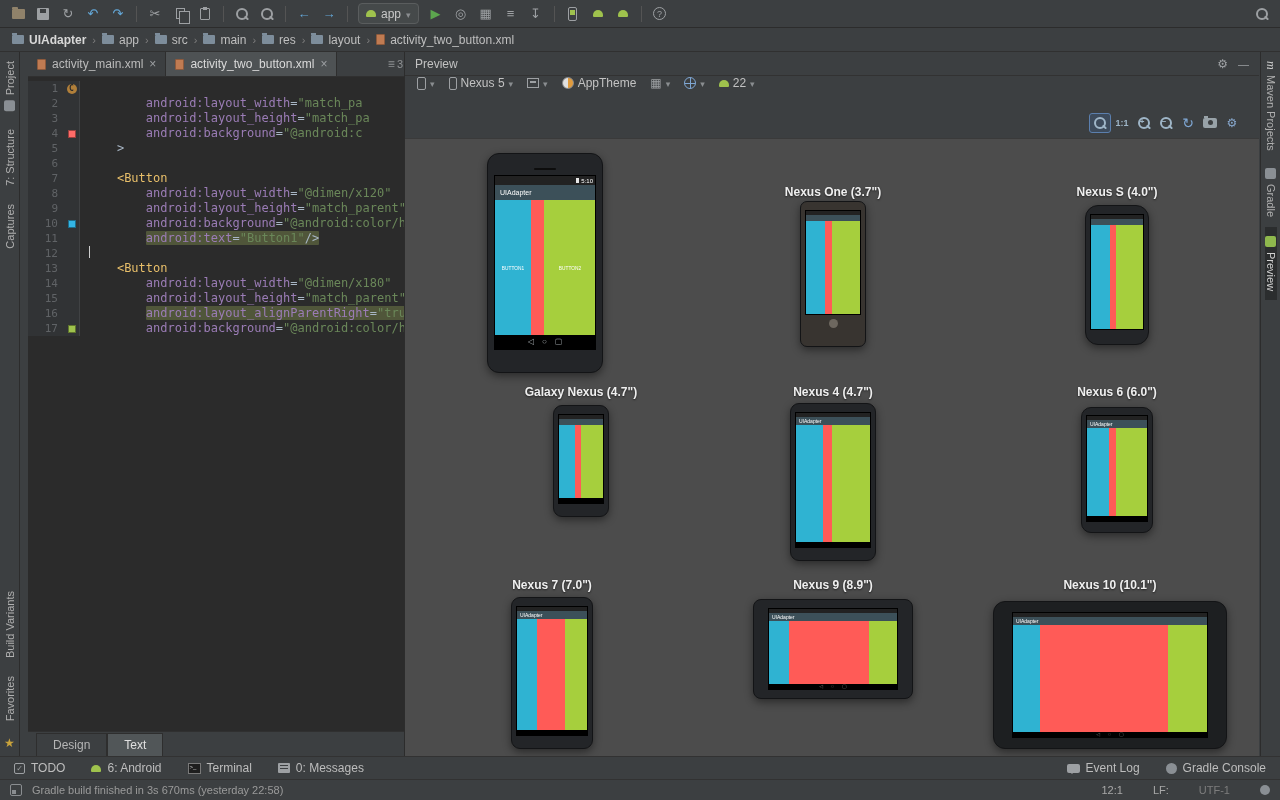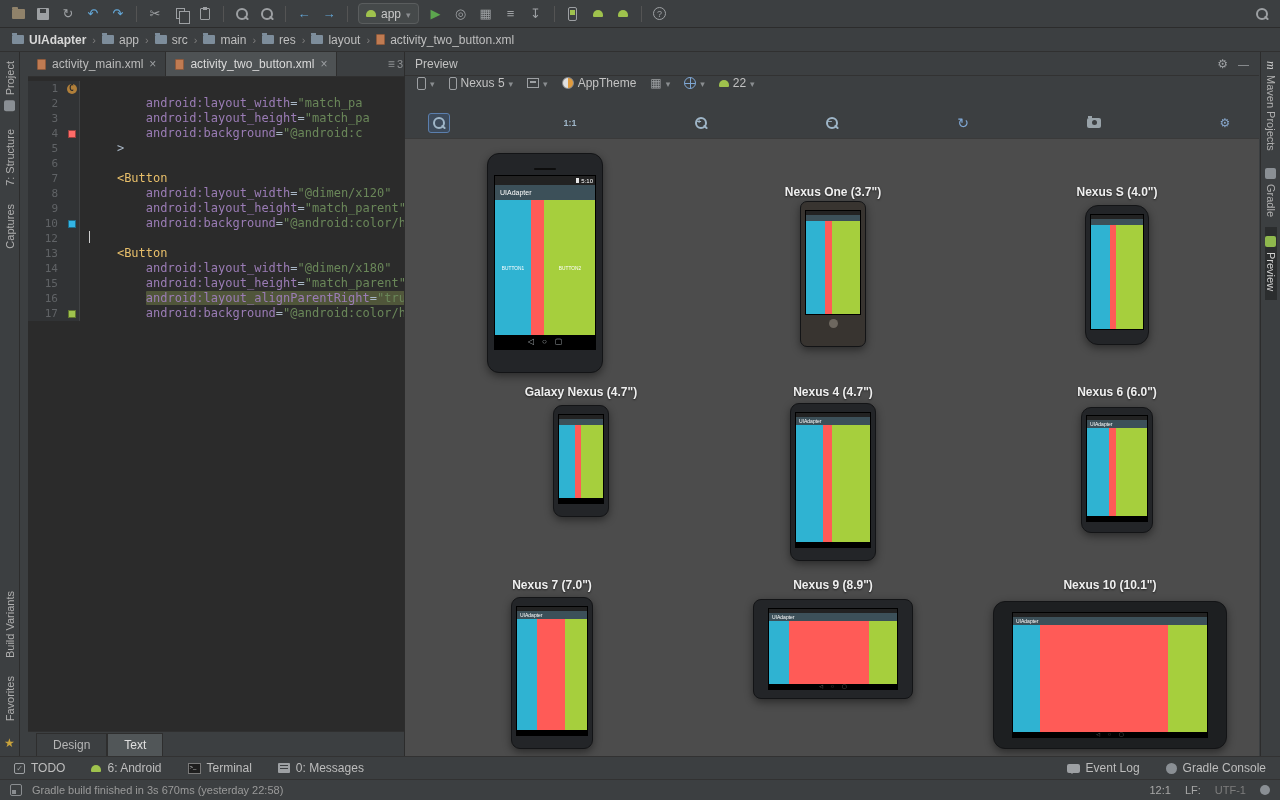--- a/index.html
+++ b/index.html
@@ -96,21 +96,21 @@
   .pt-item{display:flex;align-items:center;gap:4px;color:#c2c2c2;font-size:12px}
   .ic-orient{width:9px;height:13px;border:1px solid #9da0a3;border-radius:2px;display:inline-block}
   .ic-devphone{width:8px;height:13px;border:1px solid #9da0a3;border-radius:2px;display:inline-block}
   .ic-dock{width:12px;height:10px;border:1px solid #9da0a3;display:inline-block;position:relative}
   .ic-dock::before{content:"";position:absolute;left:2px;top:2px;right:2px;height:2px;background:#9da0a3}
   .ic-theme{width:12px;height:12px;border-radius:50%;background:linear-gradient(90deg,#e0e0e0 50%,#e09b3d 50%);border:1px solid #8c8c8c;display:inline-block}
   .ic-activity::before{content:"▦";color:#9da0a3;font-size:12px}
   .ic-globe{width:12px;height:12px;border:1px solid #7fa7d4;border-radius:50%;position:relative;display:inline-block}
   .ic-globe::before{content:"";position:absolute;left:0;right:0;top:5px;height:1px;background:#7fa7d4}
   .ic-globe::after{content:"";position:absolute;left:5px;top:0;bottom:0;width:1px;background:#7fa7d4}
-  .ptb2{height:30px;display:flex;align-items:center;justify-content:space-between;padding:0 23px;flex:none}
+  .ptb2{height:30px;display:flex;align-items:center;justify-content:flex-end;padding:0 16px;flex:none}
   .zic{width:22px;height:20px;display:flex;align-items:center;justify-content:center;border-radius:3px;border:1px solid transparent}
   .zic.active{background:#3d4b5c;border-color:#5b7fae}
   .zratio{font-size:9px;color:#9fb6c8;font-weight:bold}
   .ic-refresh::before{content:"↻";color:#7fa7d4;font-size:14px}
   .ic-cam{width:14px;height:10px;background:#98a2a8;border-radius:2px;position:relative;display:inline-block}
   .ic-cam::before{content:"";position:absolute;left:5px;top:2px;width:5px;height:5px;border-radius:50%;background:#3c3f41}
   .ic-cam::after{content:"";position:absolute;left:1px;top:-2px;width:4px;height:2px;background:#98a2a8}
 
   .canvas{flex:1;background:#4c4c4c;position:relative;border-top:1px solid #3a3a3a;overflow:hidden}
   .dev-caption{position:absolute;width:220px;text-align:center;font-size:12px;font-weight:bold;color:#efefef;text-shadow:0 1px 2px rgba(0,0,0,.6)}
@@ -180,21 +180,21 @@
   .ic-term::before{content:">_";color:#ccc;font-size:6px;position:absolute;left:1px;top:0}
   .ic-msg{width:12px;height:10px;background:#9da0a3;border-radius:1px;position:relative}
   .ic-msg::before{content:"";position:absolute;left:2px;top:2px;right:2px;height:1px;background:#3c3f41;box-shadow:0 3px 0 #3c3f41}
   .ic-bubble{width:13px;height:9px;background:#9da0a3;border-radius:2px;position:relative}
   .ic-bubble::after{content:"";position:absolute;left:2px;bottom:-4px;border:3px solid transparent;border-top-color:#9da0a3}
   .ic-gradle{width:11px;height:11px;border-radius:50%;background:#8a8f94}
 
   .statusline{position:absolute;left:0;right:0;bottom:0;height:21px;background:#3c3f41;border-top:1px solid #323232;display:flex;align-items:center;gap:10px;padding:0 10px;font-size:11px;color:#9a9a9a}
   .ic-twsw{width:12px;height:12px;border:1px solid #8a8d90;border-radius:2px;position:relative}
   .ic-twsw::before{content:"";position:absolute;left:1px;bottom:1px;width:4px;height:4px;background:#8a8d90}
-  .sl-right{margin-left:auto;display:flex;align-items:center;gap:14px;color:#a8a8a8}
+  .sl-right{margin-left:auto;display:flex;align-items:center;gap:30px;color:#a8a8a8}
   .sl-dim{color:#7d7d7d}
   .ic-inspect{width:10px;height:10px;border-radius:50%;background:#8a8f94}
 </style>
 </head>
 <body>
 
 <div class="ide">
 
   <div class="toolbar">
     <span class="tbi">
@@ -353,20 +353,21 @@
     <div class="code-row"><span class="ln">1</span><span class="gut"><span class="badge-c">C</span></span></div>
         <div class="code-row"><span class="ln">2</span><span class="gut"></span><span class="code-text"><span class="tk-pl">        </span><span><span class="tk-attr">android:layout_width</span><span class="tk-pl">=</span><span class="tk-str">"match_pa</span></span></span></div>
         <div class="code-row"><span class="ln">3</span><span class="gut"></span><span class="code-text"><span class="tk-pl">        </span><span><span class="tk-attr">android:layout_height</span><span class="tk-pl">=</span><span class="tk-str">"match_pa</span></span></span></div>
         <div class="code-row"><span class="ln">4</span><span class="gut"><span class="swatch" style="background: rgb(255, 107, 104);"></span></span><span class="code-text"><span class="tk-pl">        </span><span><span class="tk-attr">android:background</span><span class="tk-pl">=</span><span class="tk-str">"@android:c</span></span></span></div>
         <div class="code-row"><span class="ln">5</span><span class="gut"></span><span class="code-text"><span class="tk-pl">    </span><span><span class="tk-pl">&gt;</span></span></span></div>
         <div class="code-row"><span class="ln">6</span><span class="gut"></span><span class="code-text"><span></span></span></div>
         <div class="code-row"><span class="ln">7</span><span class="gut"></span><span class="code-text"><span class="tk-pl">    </span><span><span class="tk-tag">&lt;Button</span></span></span></div>
         <div class="code-row"><span class="ln">8</span><span class="gut"></span><span class="code-text"><span class="tk-pl">        </span><span><span class="tk-attr">android:layout_width</span><span class="tk-pl">=</span><span class="tk-str">"@dimen/x120"</span></span></span></div>
         <div class="code-row"><span class="ln">9</span><span class="gut"></span><span class="code-text"><span class="tk-pl">        </span><span><span class="tk-attr">android:layout_height</span><span class="tk-pl">=</span><span class="tk-str">"match_parent"</span></span></span></div>
         <div class="code-row"><span class="ln">10</span><span class="gut"><span class="swatch" style="background: rgb(51, 181, 229);"></span></span><span class="code-text"><span class="tk-pl">        </span><span><span class="tk-attr">android:background</span><span class="tk-pl">=</span><span class="tk-str">"@android:color/hol</span></span></span></div>
+        <div class="code-row"><span class="ln">11</span><span class="gut"></span><span class="code-text"><span class="tk-pl">        </span><span class="hl"><span class="tk-attr">android:text</span><span class="tk-pl">=</span><span class="tk-str">"Button1"</span><span class="tk-pl">/&gt;</span></span></span></div>
         <div class="code-row"><span class="ln">12</span><span class="gut"></span><span class="code-text"><span><span class="caret"></span></span></span></div>
         <div class="code-row"><span class="ln">13</span><span class="gut"></span><span class="code-text"><span class="tk-pl">    </span><span><span class="tk-tag">&lt;Button</span></span></span></div>
         <div class="code-row"><span class="ln">14</span><span class="gut"></span><span class="code-text"><span class="tk-pl">        </span><span><span class="tk-attr">android:layout_width</span><span class="tk-pl">=</span><span class="tk-str">"@dimen/x180"</span></span></span></div>
         <div class="code-row"><span class="ln">15</span><span class="gut"></span><span class="code-text"><span class="tk-pl">        </span><span><span class="tk-attr">android:layout_height</span><span class="tk-pl">=</span><span class="tk-str">"match_parent"</span></span></span></div>
         <div class="code-row"><span class="ln">16</span><span class="gut"></span><span class="code-text"><span class="tk-pl">        </span><span class="hl"><span class="tk-attr">android:layout_alignParentRight</span><span class="tk-pl">=</span><span class="tk-str">"true"</span></span></span></div>
         <div class="code-row"><span class="ln">17</span><span class="gut"><span class="swatch" style="background: rgb(159, 194, 77);"></span></span><span class="code-text"><span class="tk-pl">        </span><span><span class="tk-attr">android:background</span><span class="tk-pl">=</span><span class="tk-str">"@android:color/hol</span></span></span></div>
       </div>
 
     <div class="mode-bar">
       <span class="mode-tab">Design</span>

